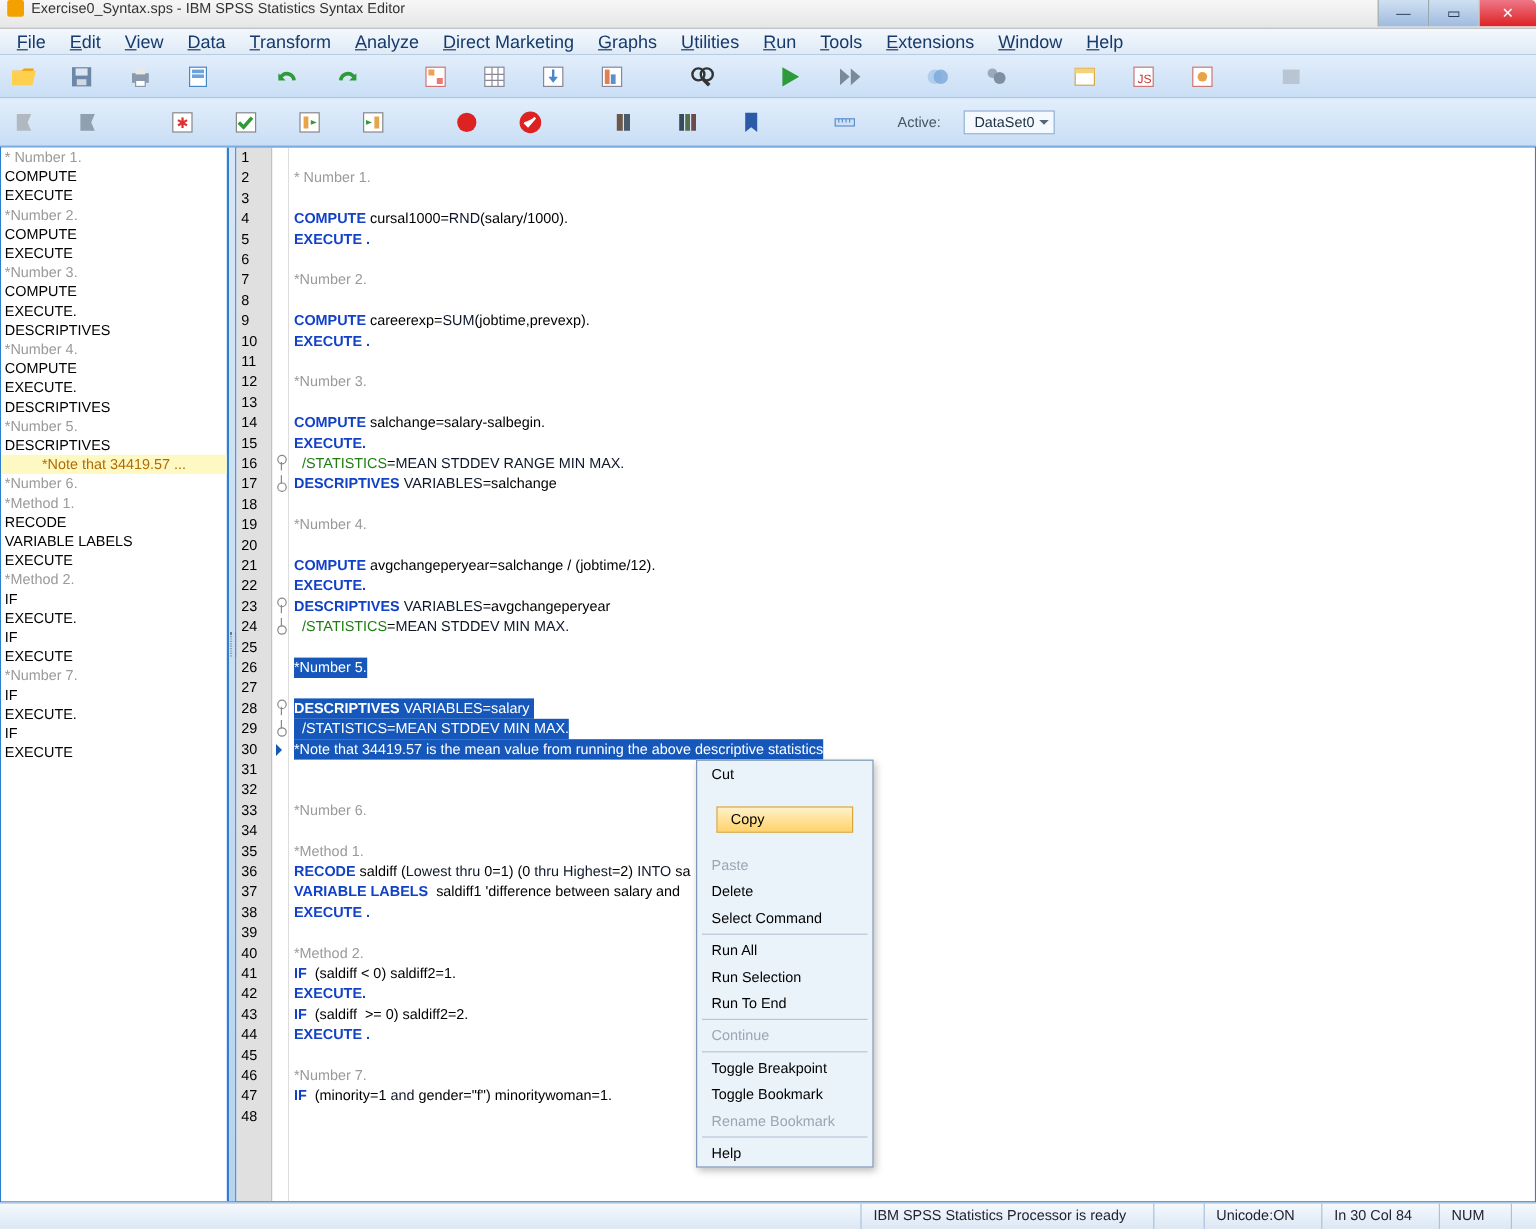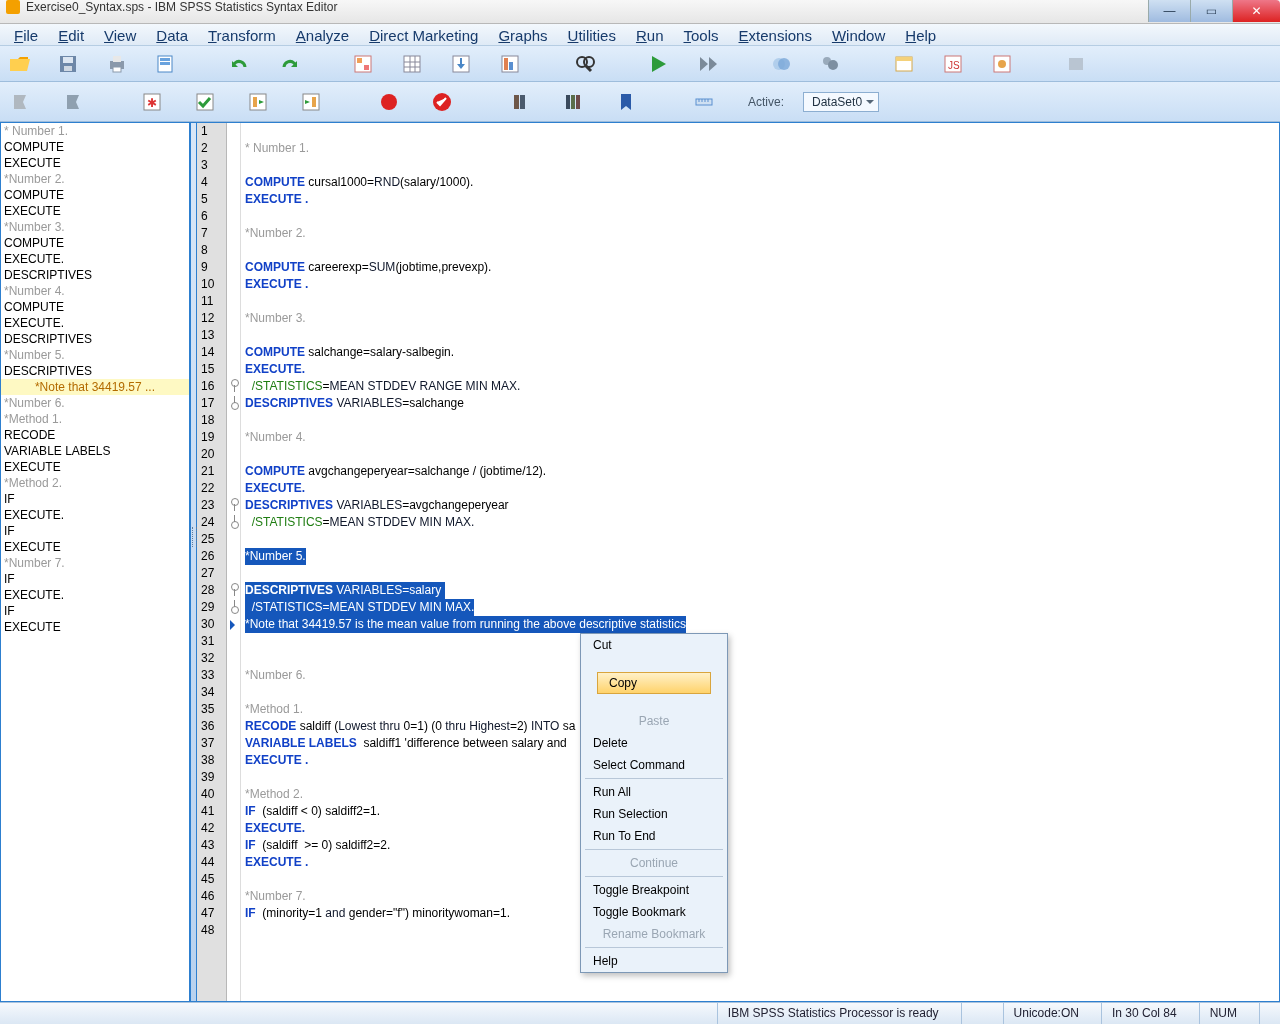--- a/index.html
+++ b/index.html
@@ -47,21 +47,21 @@
 .cm{ color:#9a9a9a; }
 .kw{ color:#1141c7; font-weight:bold; }
 .fn{ color:#0f172a; }
 .op{ color:#1f7d12; }
 .sel-block{ background:#1557bb; color:#fff; display:inline-block; }
 .sel-block .kw,.sel-block .fn,.sel-block .op,.sel-block .cm{ color:#fff;}
 
 
 .ctx{ position:absolute; left:580px; top:633px; width:148px; background:#eaf2fa; border:1px solid #7d98b6; box-shadow:2px 3px 6px rgba(0,0,0,.25); font-size:12px; z-index:10; }
 .ctx .ci{ padding:4px 12px; color:#000; cursor:default;}
-.ctx .ci.dis{ color:#9aa6b3;text-align:center; }
+.ctx .ci.dis{ color:#9aa6b3; }
 .ctx .ci.hov{ background:linear-gradient(#fff1c8,#ffd36b); border:1px solid #d9a53d; margin:16px; padding:3px 11px;}
 .ctx .sep{ height:1px; background:#b8c7d8; margin:2px 4px; }
 
 
 .status{ position:absolute; left:0; right:0; bottom:0; height:22px; background:linear-gradient(#f6f9fd,#dbe7f4); border-top:1px solid #a9c3de; display:flex; align-items:center; font-size:12px; color:#223;}
 .stat-r{ margin-left:auto; display:flex; align-items:stretch; height:100%;gap:12px;}
 .scell{ border-left:1px solid #a9c3de; padding:3px 10px; }
 
 .mark{ position:absolute; left:1px; width:12px; height:14px; top:1px; }
 .mark::before{ content:""; position:absolute; left:3px; top:0; width:6px; height:6px; background:#fff; border:1px solid #888; border-radius:50%; }

